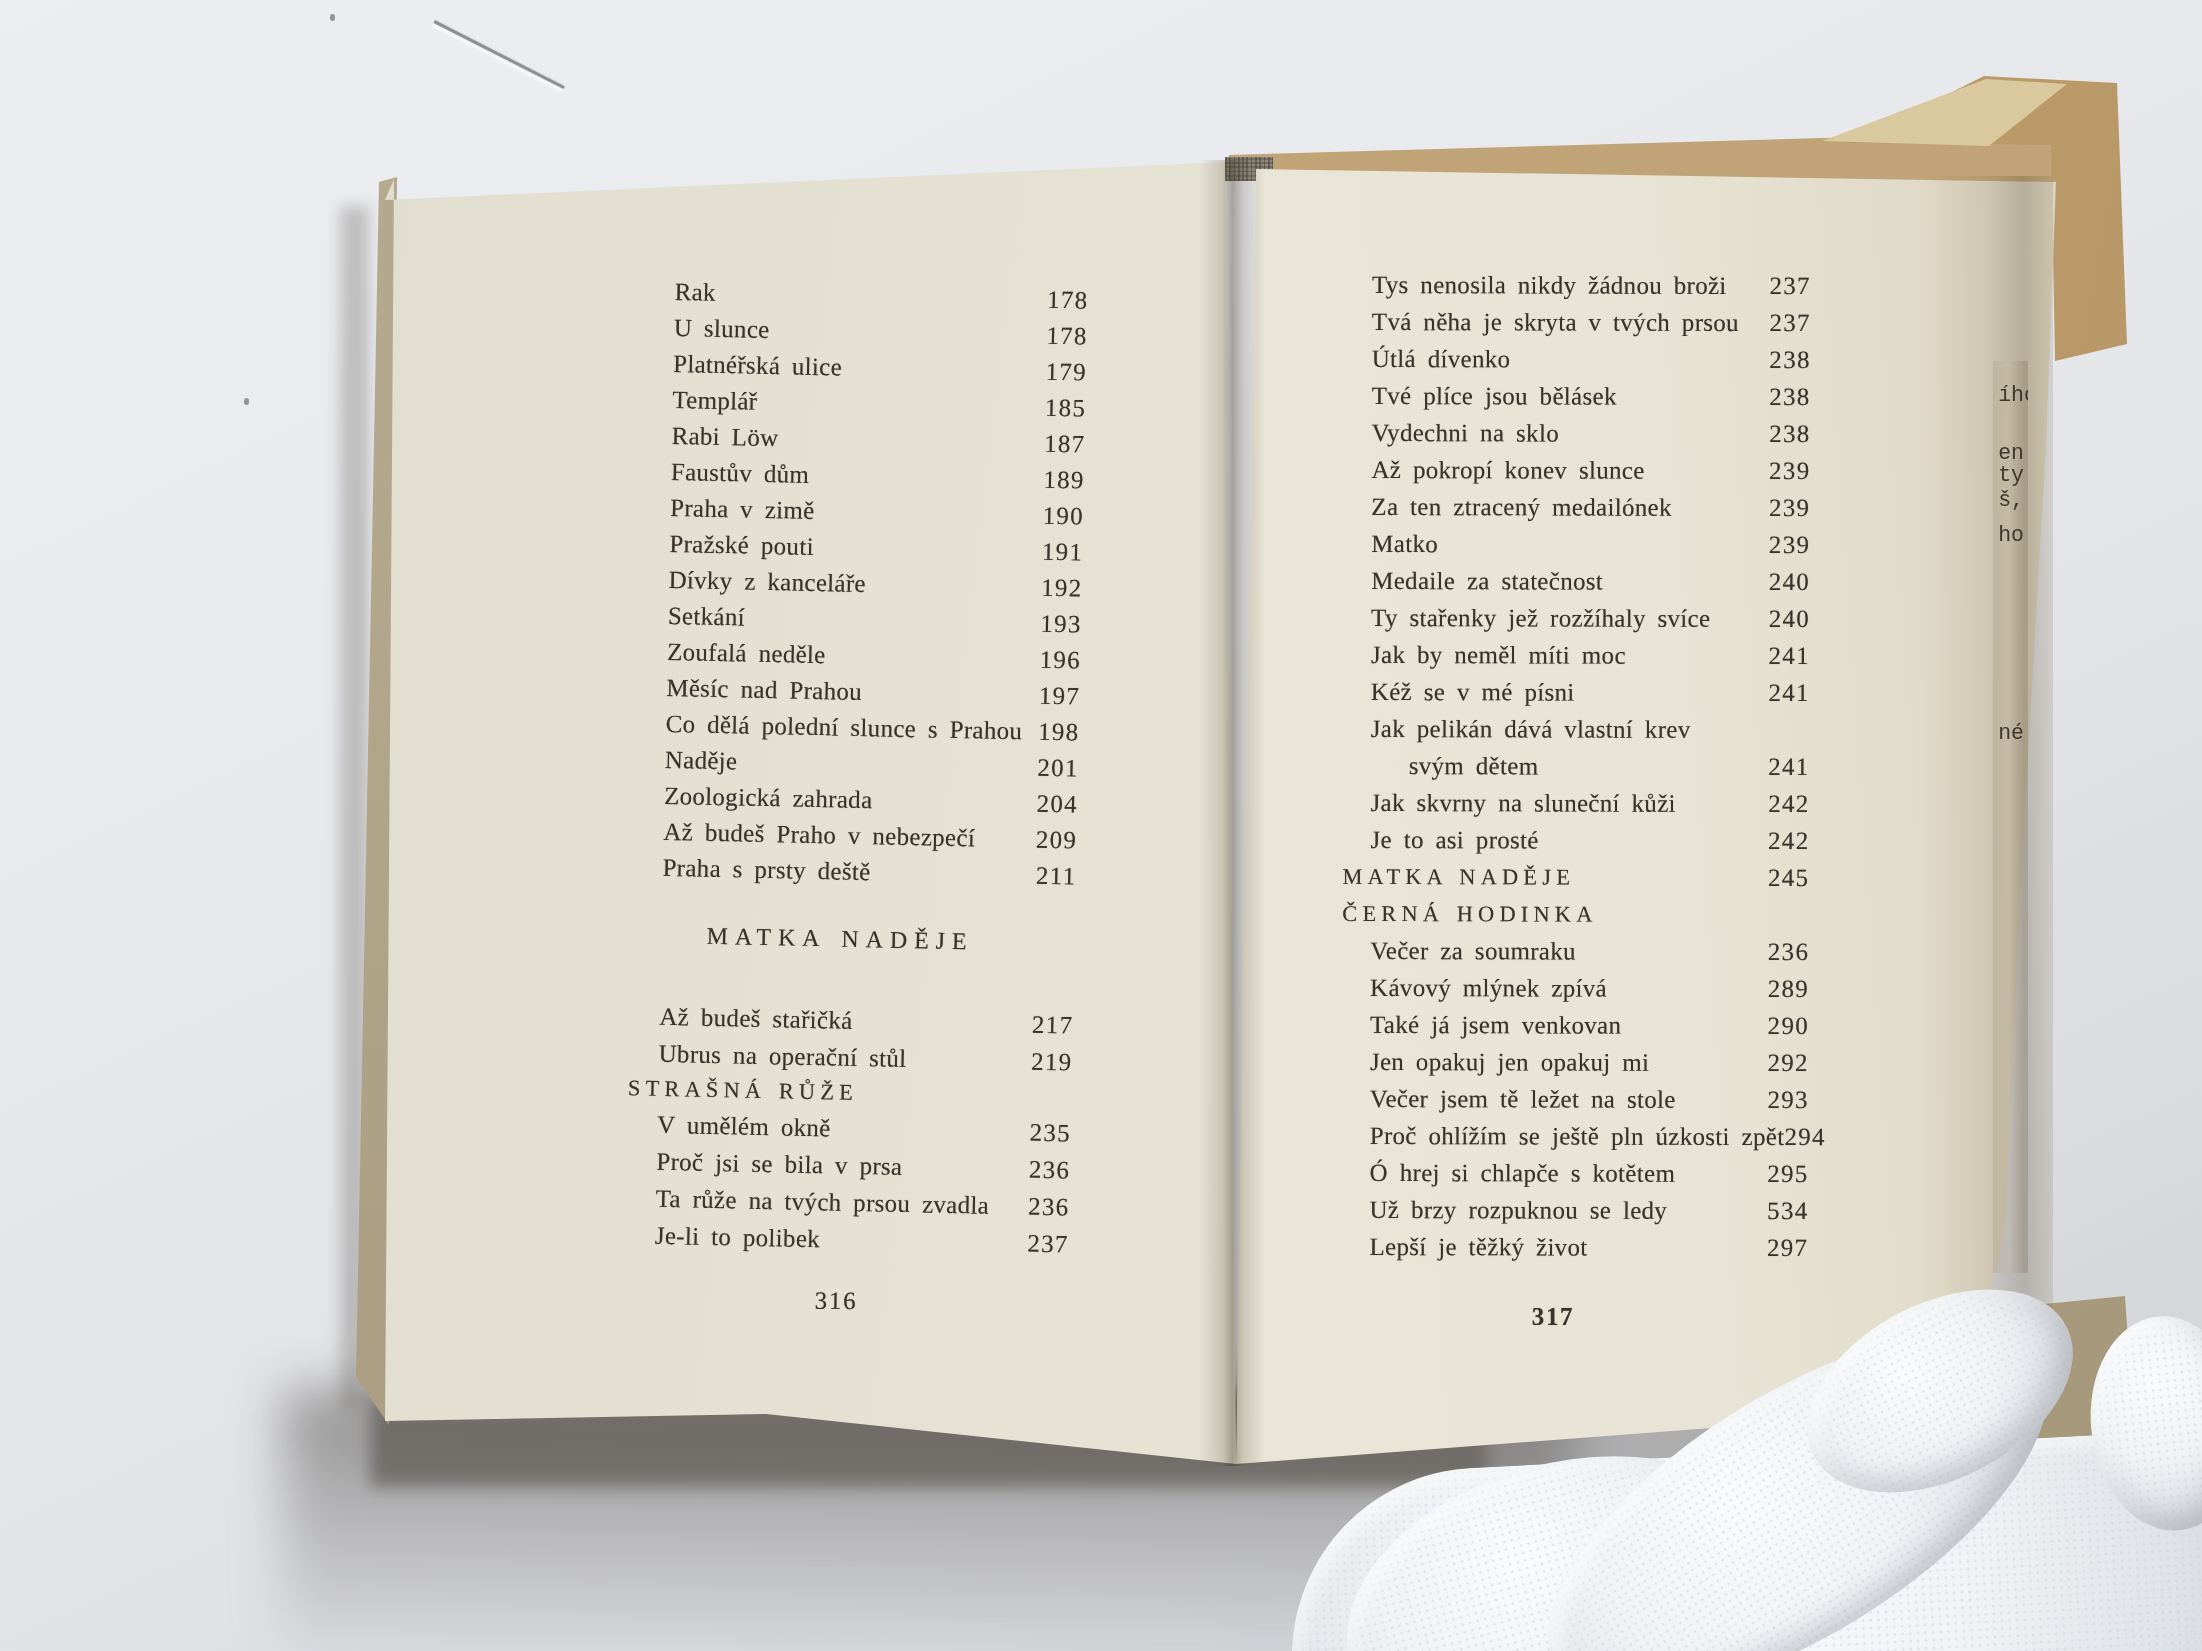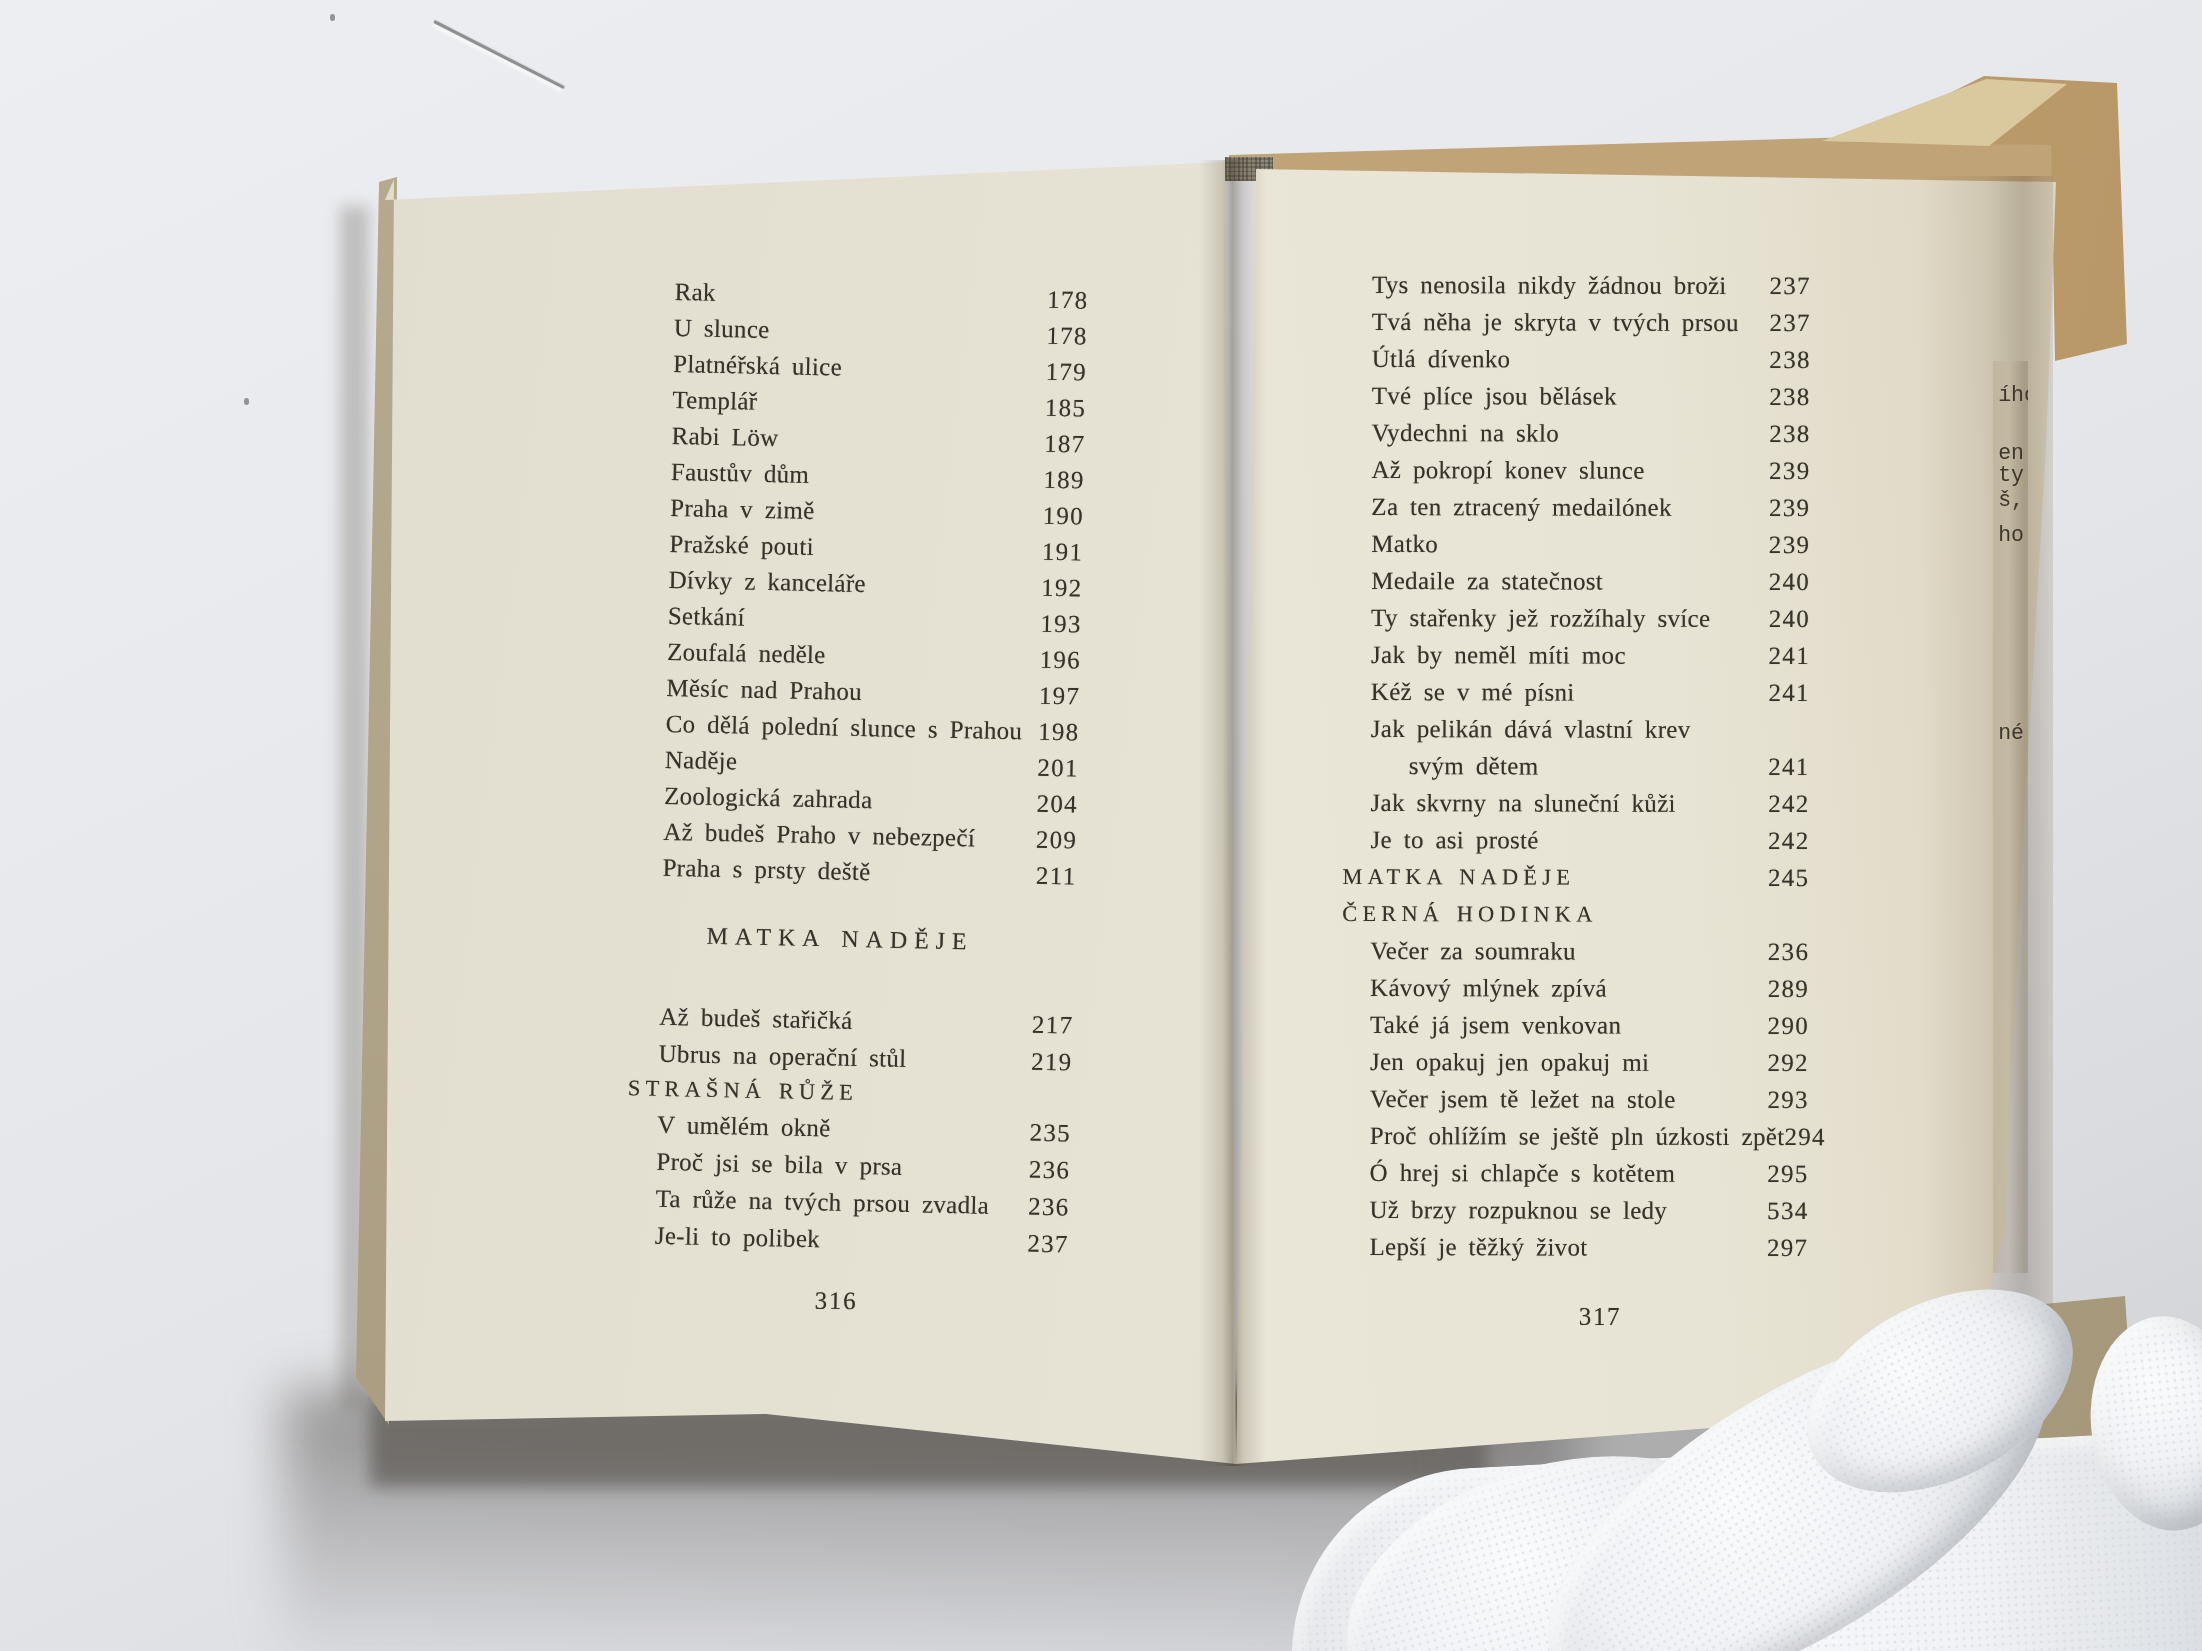--- a/index.html
+++ b/index.html
@@ -60,21 +60,21 @@
   .toc-page{font-size:25px;letter-spacing:1.3px;text-shadow:0 0 0.9px rgba(55,49,40,.45);}
   .caps-out .toc-title{font-size:22.4px;letter-spacing:5.2px;word-spacing:1.7px;}
   .col-left .caps-out .toc-title{margin-left:-30px;}
   .col-right .caps-out .toc-title{margin-left:-28px;}
   .indent .toc-title{padding-left:38px;}
   .heading-center{display:block;text-align:center;padding-right:56px;}
   .heading-center .toc-title{font-size:24px;letter-spacing:6.9px;word-spacing:3.4px;}
   .folio{position:absolute;z-index:6;width:172px;text-align:center;font-size:25px;color:#37322a;
     letter-spacing:1.7px;text-shadow:0 0 0.9px rgba(55,49,40,.45);}
   .folio-left{left:750px;top:1287px;transform:rotate(1deg);}
-  .folio-right{left:1514px;top:1303px;}
+  .folio-right{left:1467px;top:1303px;font-weight:bold;}
   
   .edge-strip{left:1993px;top:361px;width:35px;height:912px;z-index:8;overflow:hidden;
     background:linear-gradient(90deg,rgba(148,128,94,.20) 0%,rgba(205,190,160,.12) 45%,rgba(104,86,58,.22) 92%);font-family:Liberation Mono, monospace;}
   .frag{position:absolute;left:5.2px;font-size:21.5px;color:#3d372c;white-space:nowrap;}
   
   .glove{position:absolute;border-radius:50%;z-index:11;
     background-image:radial-gradient(circle,rgba(203,208,215,.50) 1.1px,rgba(0,0,0,0) 1.7px),
       radial-gradient(circle at 42% 30%,#fafbfd 0%,#f0f2f5 45%,#e0e3e7 75%,#ccd0d5 100%);
     background-size:7.7px 7.7px,100% 100%;
     box-shadow:inset -10.3px -13.8px 29px rgba(128,134,143,.38), inset 6.9px 8.6px 17px rgba(255,255,255,.85);}

